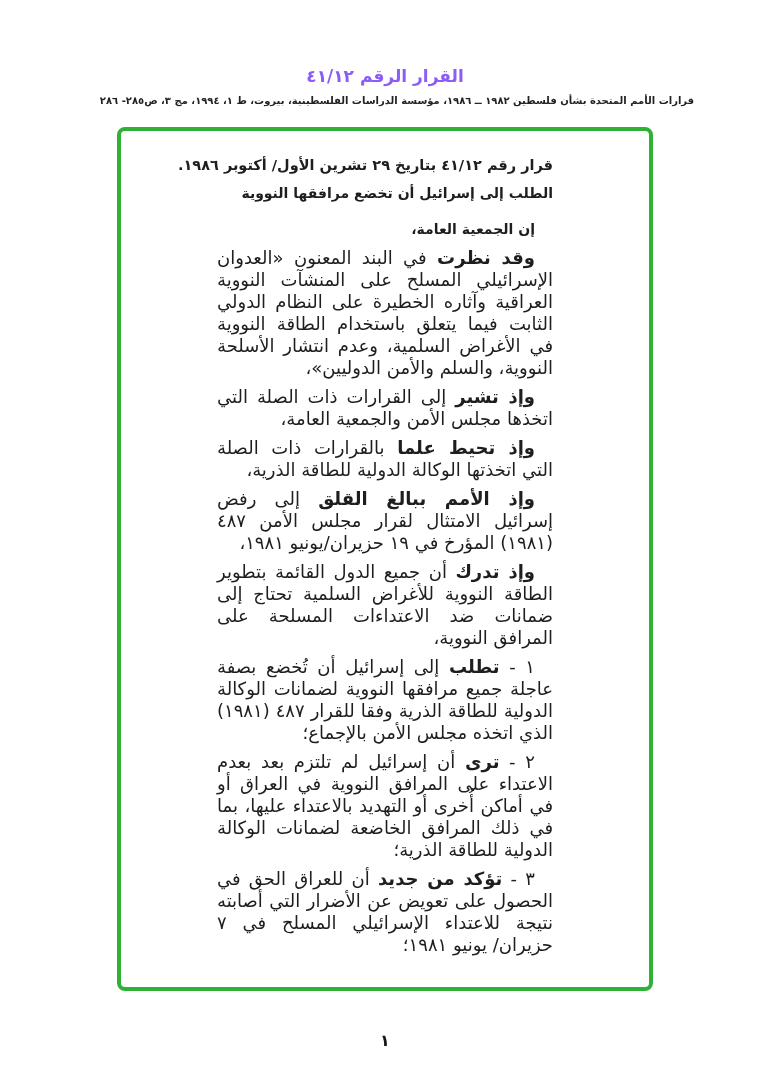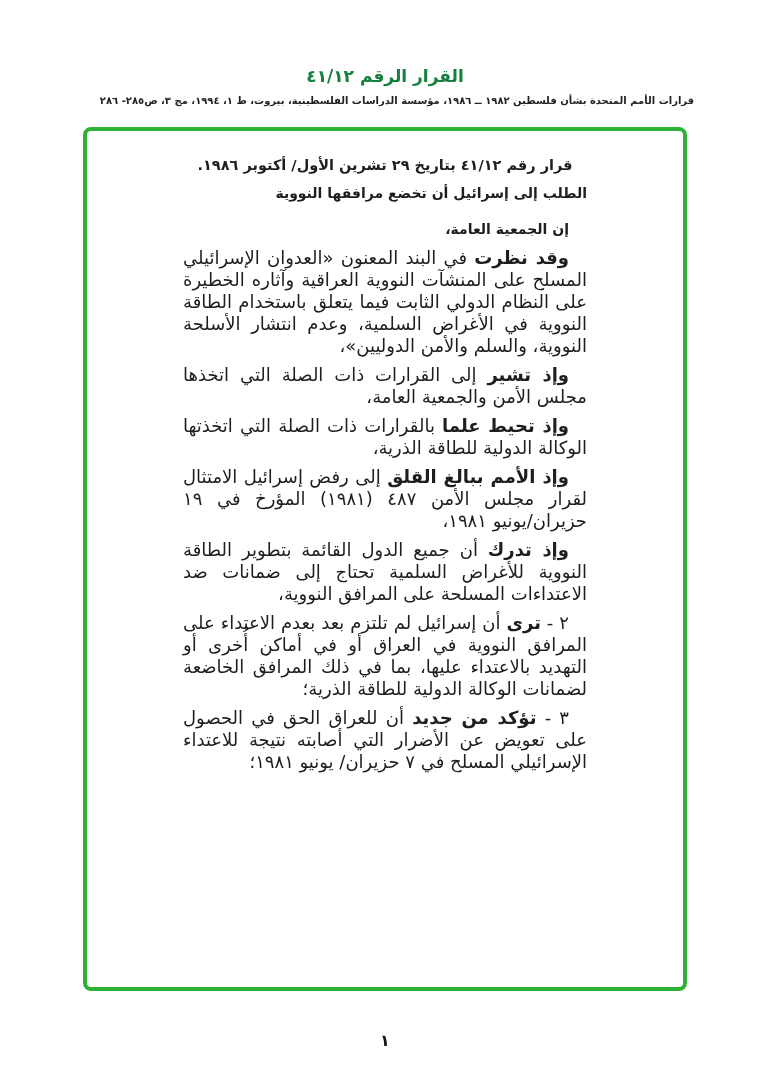--- a/index.html
+++ b/index.html
@@ -17,34 +17,34 @@
     direction: rtl;
     overflow: hidden;
   }
   .header {
     padding-top: 66px;
   }
   .header-title {
     text-align: center;
     font-weight: bold;
     font-size: 17px;
-    color: #15803d;
+    color: #8b5cf6;
   }
   .header-source {
     margin-top: 9px;
     text-align: center;
     font-weight: bold;
     font-size: 10px;
     color: #222222;
     letter-spacing: 0.1px;
     padding-left: 24px;
   }
   .doc-frame {
     box-sizing: border-box;
-    width: 604px;
+    width: 536px;
     height: 864px;
     margin: 21px auto 0 auto;
     border: 4px solid #2fb135;
     border-radius: 8px;
     padding: 26px 96px 10px 96px;
     background: #ffffff;
   }
   .doc-title {
     text-align: center;
     font-weight: bold;
@@ -131,20 +131,25 @@
       <span class="body">إلى رفض إسرائيل الامتثال لقرار مجلس الأمن ٤٨٧ (١٩٨١) المؤرخ في ١٩ حزيران/يونيو ١٩٨١،</span>
     </p>
 
 
     <p class="para">
       <span class="num"></span>
       <span class="lead">وإذ تدرك</span>
       <span class="body">أن جميع الدول القائمة بتطوير الطاقة النووية للأغراض السلمية تحتاج إلى ضمانات ضد الاعتداءات المسلحة على المرافق النووية،</span>
     </p>
 
+    <p class="para">
+      <span class="num">١ -</span>
+      <span class="lead">تطلب</span>
+      <span class="body">إلى إسرائيل أن تُخضع بصفة عاجلة جميع مرافقها النووية لضمانات الوكالة الدولية للطاقة الذرية وفقا للقرار ٤٨٧ (١٩٨١) الذي اتخذه مجلس الأمن بالإجماع؛</span>
+    </p>
 
     <p class="para">
       <span class="num">٢ -</span>
       <span class="lead">ترى</span>
       <span class="body">أن إسرائيل لم تلتزم بعد بعدم الاعتداء على المرافق النووية في العراق أو في أماكن أُخرى أو التهديد بالاعتداء عليها، بما في ذلك المرافق الخاضعة لضمانات الوكالة الدولية للطاقة الذرية؛</span>
     </p>
 
     <p class="para">
       <span class="num">٣ -</span>
       <span class="lead">تؤكد من جديد</span>

